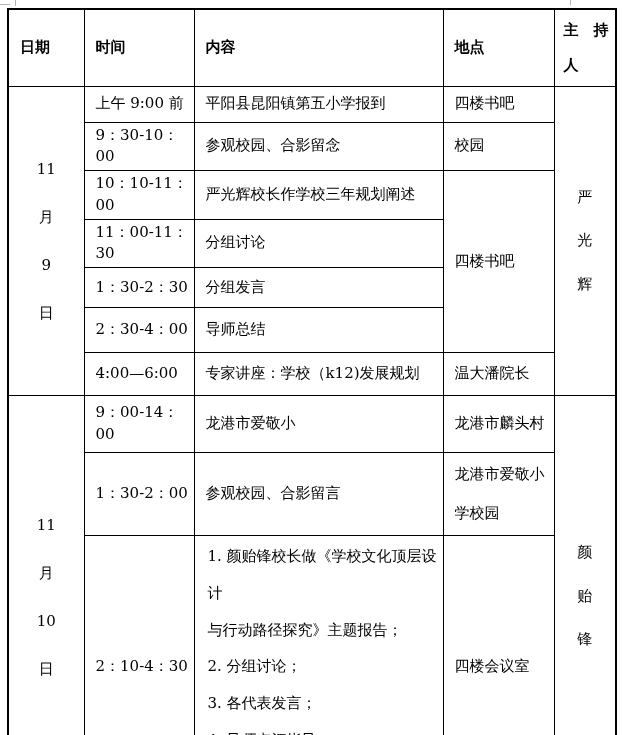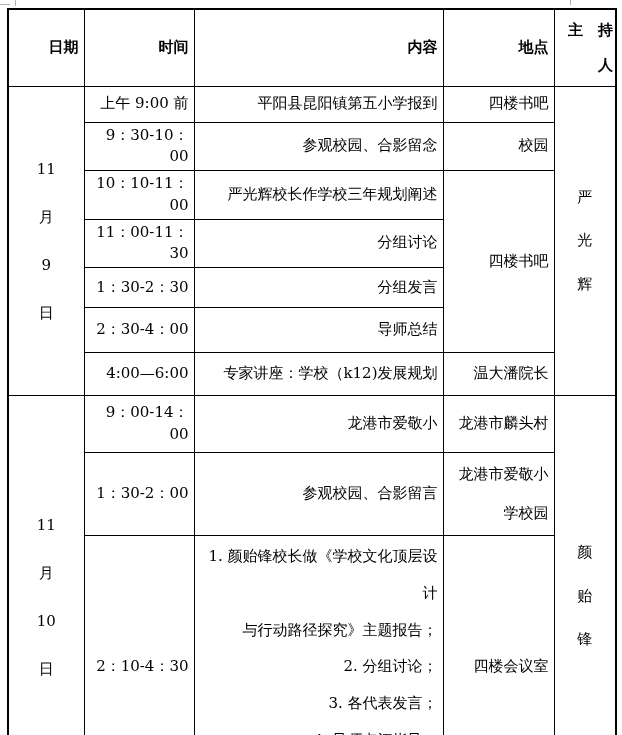--- a/index.html
+++ b/index.html
@@ -34,21 +34,21 @@
   }
   col.c-date     { width: 76px; }
   col.c-time     { width: 110px; }
   col.c-content  { width: 249px; }
   col.c-location { width: 111px; }
   col.c-host     { width: 62px; }
 
   th, td {
     border: 1px solid #000000;
     vertical-align: middle;
-    text-align: right;
+    text-align: left;
     font-size: 15px;
     font-weight: normal;
     padding: 2px 5px 2px 11px;
     overflow: hidden;
     line-height: 1.45;
   }
   th { font-weight: bold; }
 
   tr.r-header { height: 77px; }
   tr.r1  { height: 36px; }

